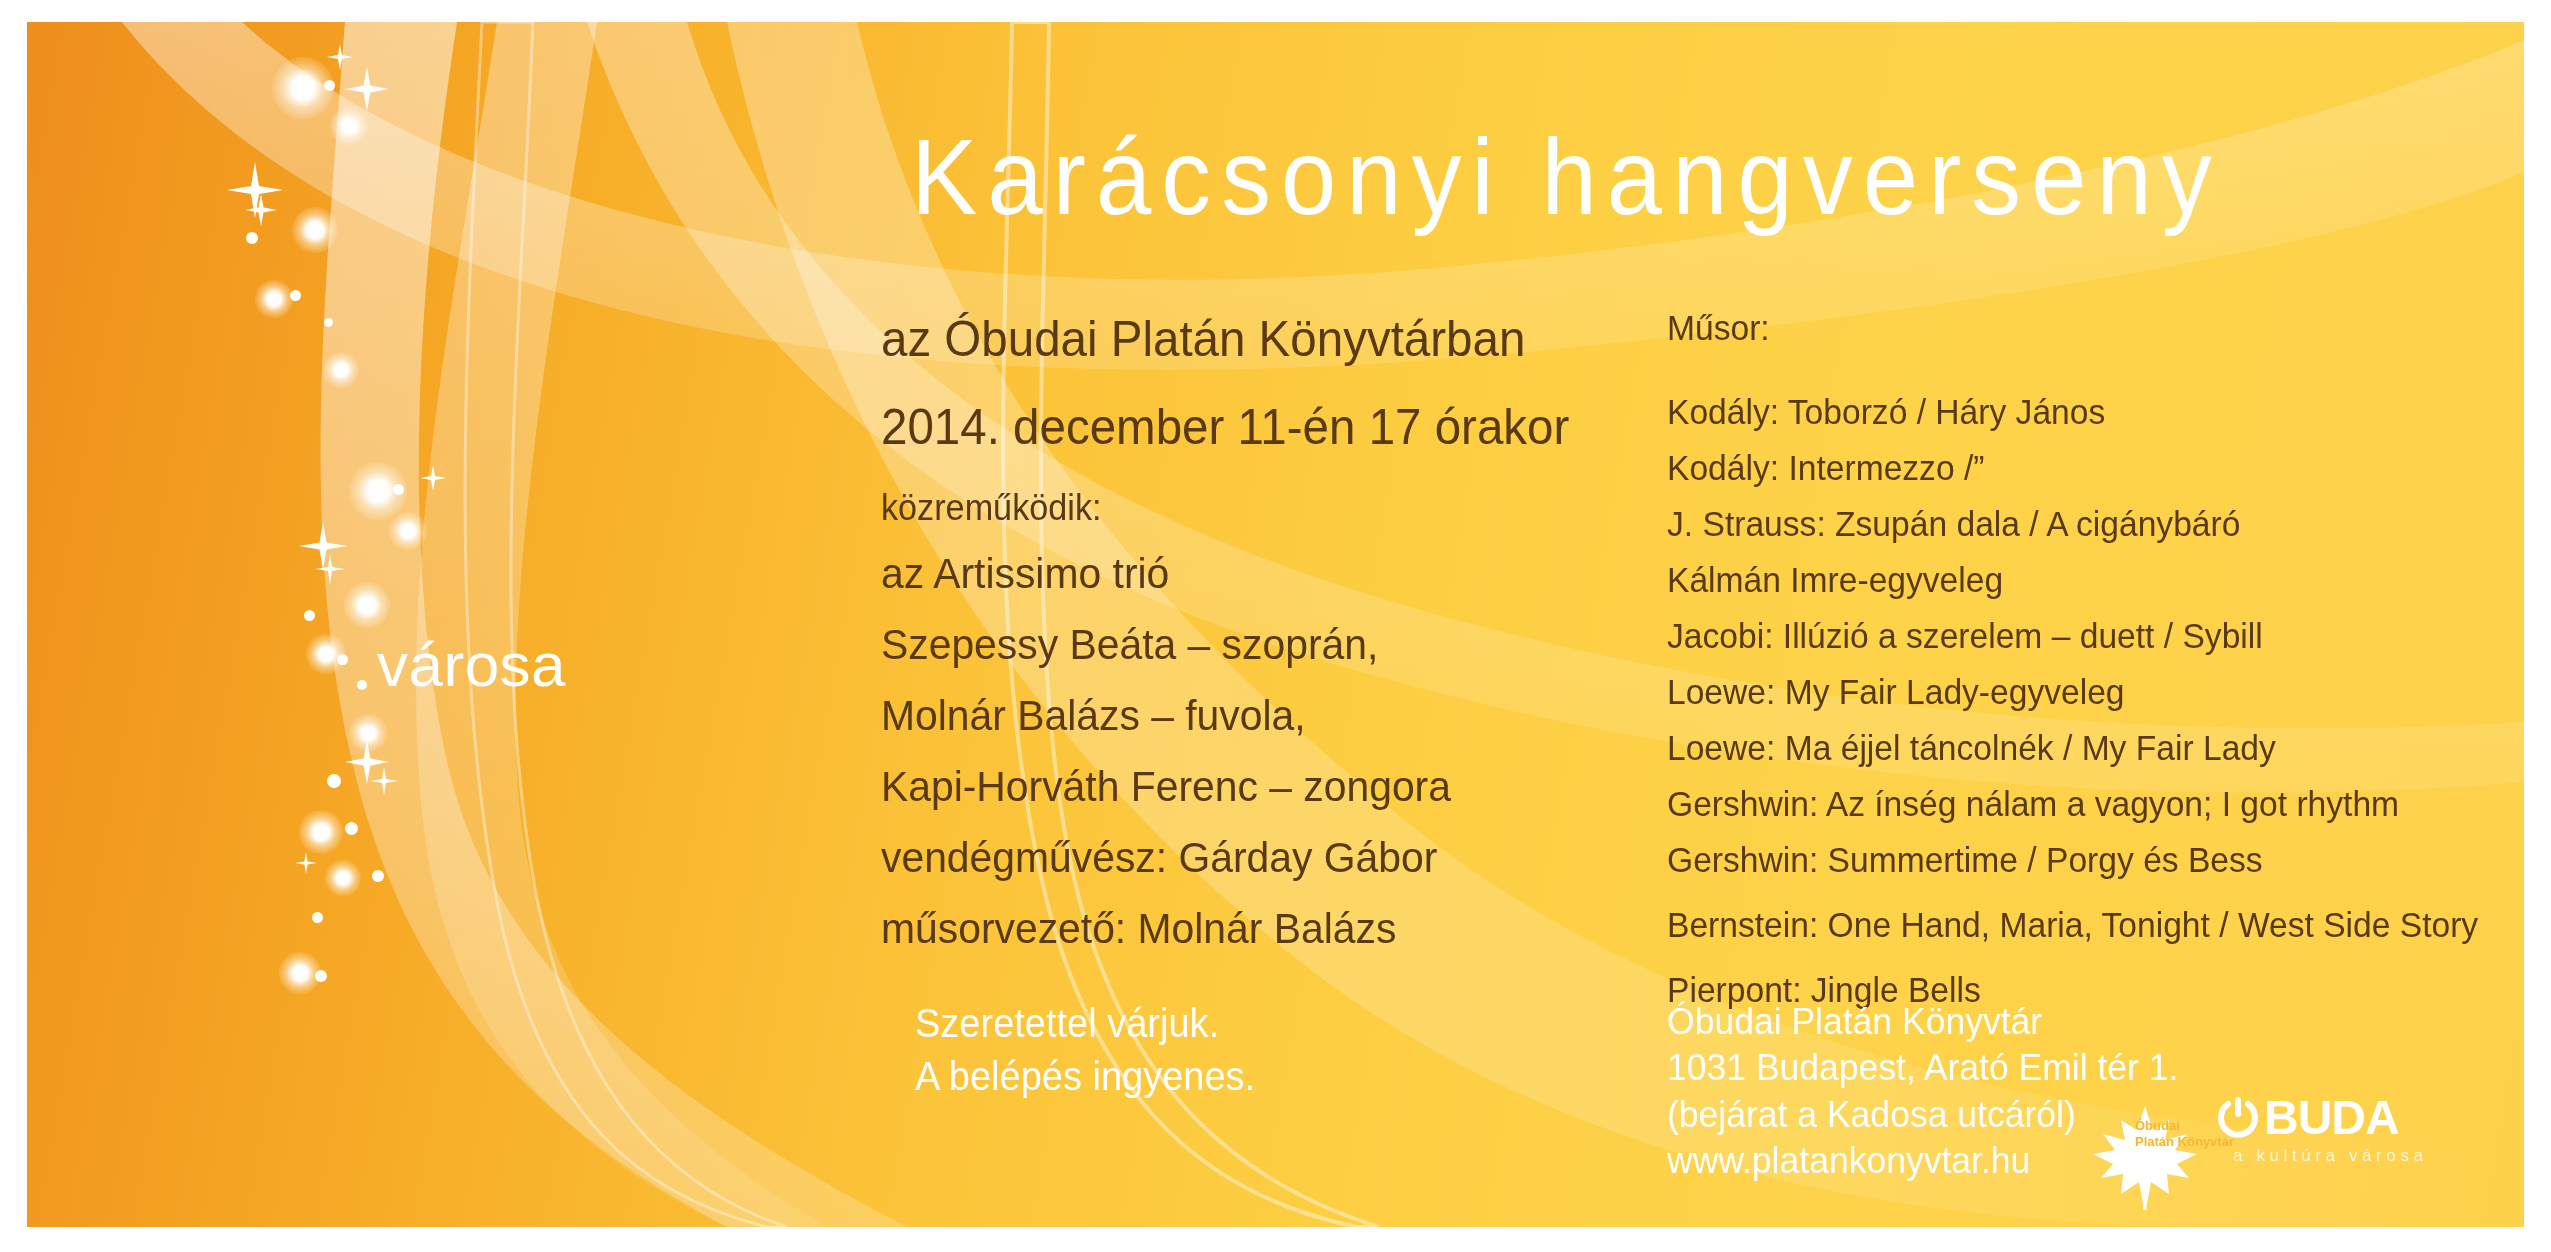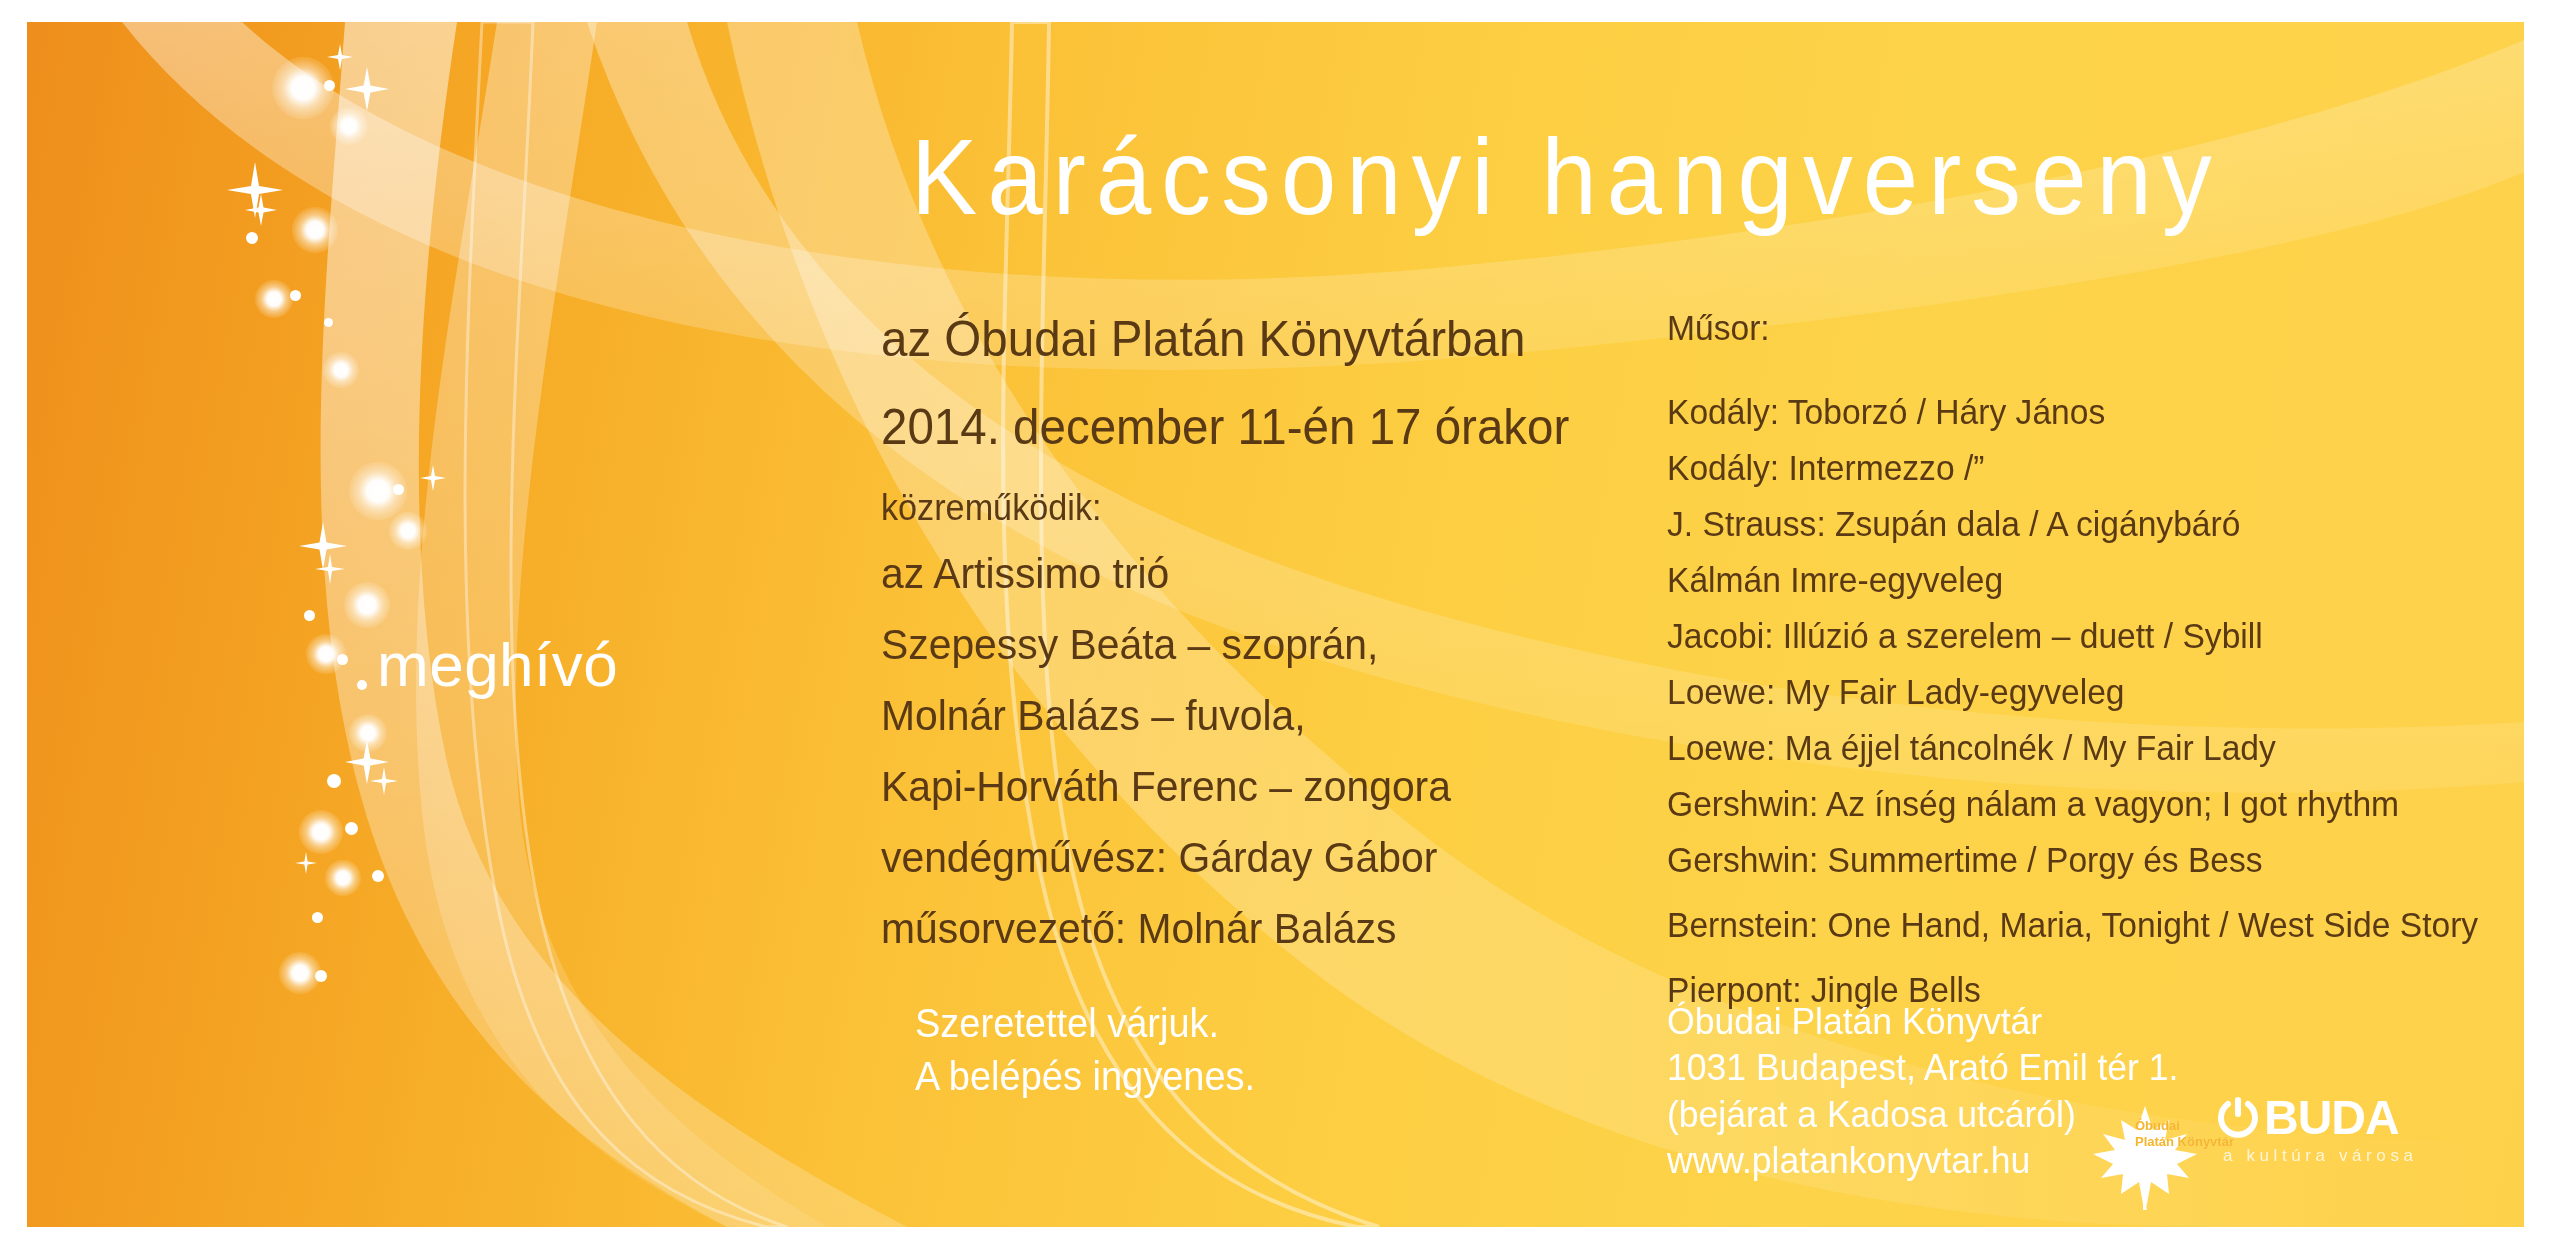--- a/index.html
+++ b/index.html
@@ -212,21 +212,21 @@
     font-size: 48px;
     font-weight: bold;
     letter-spacing: -1px;
     line-height: 1;
   }
   .obuda-sub {
     color: rgba(255,255,255,0.78);
     font-size: 17px;
     letter-spacing: 4.6px;
     margin-top: 4px;
-    margin-left: 8px;
+    margin-left: 18px;
     white-space: nowrap;
   }
   .power-icon { margin-right: 3px; display: block; }
 </style>
 </head>
 <body>
 
 <div id="poster">
 
   <div class="bg">
@@ -338,21 +338,21 @@
     <div class="dot" style="left:318px;  top:800px; width:13px; height:13px;"></div>
     <svg class="spark" style="left:268px; top:830px;" width="22" height="22" viewBox="0 0 22 22">
       <path d="M11 0 L12.6 9.4 L22 11 L12.6 12.6 L11 22 L9.4 12.6 L0 11 L9.4 9.4 Z" fill="#fff"></path>
     </svg>
     <div class="glow" style="left:298px;  top:838px; width:36px;  height:36px;"></div>
     <div class="dot" style="left:345px;  top:848px; width:12px; height:12px;"></div>
     <div class="dot" style="left:285px;  top:890px; width:11px; height:11px;"></div>
     <div class="glow" style="left:252px;  top:930px; width:42px;  height:42px;"></div>
     <div class="dot" style="left:288px;  top:948px; width:12px; height:12px;"></div>
 
-    <div class="meghivo">meghívó</div>
+    <div class="meghivo">városa</div>
 
     <div class="title">Karácsonyi hangverseny</div>
 
     <div class="col-left">
       <div class="line-big">az Óbudai Platán Könyvtárban</div>
       <div class="line-big">2014. december 11-én 17 órakor</div>
       <div class="line-small">közreműködik:</div>
       <div class="line-med">az Artissimo trió</div>
       <div class="line-med">Szepessy Beáta – szoprán,</div>
       <div class="line-med">Molnár Balázs – fuvola,</div>

